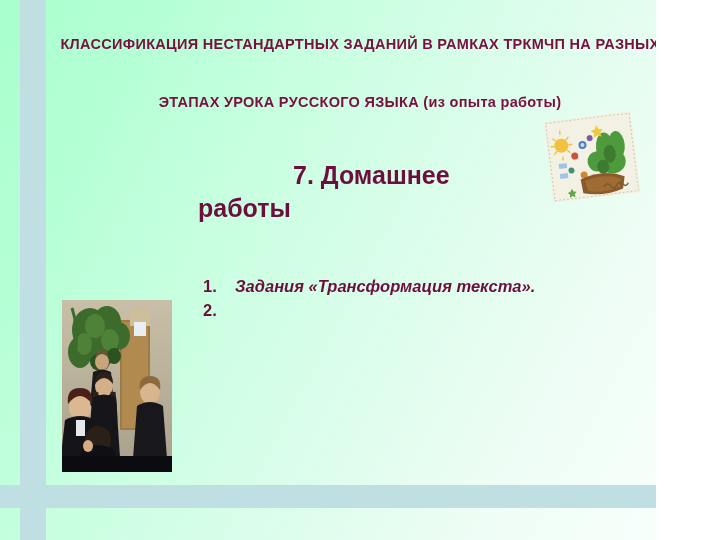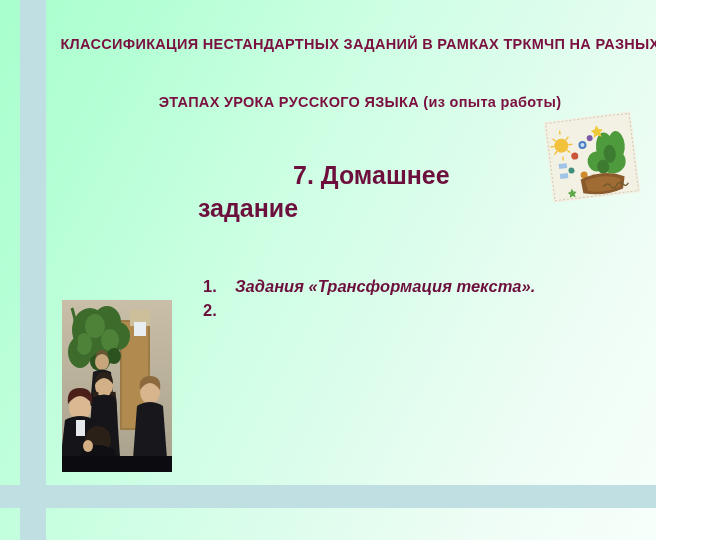--- a/index.html
+++ b/index.html
@@ -121,21 +121,21 @@
   <div class="bar-v"></div>
   <div class="bar-h"></div>
 
   <div class="title">
     <span class="line1">КЛАССИФИКАЦИЯ  НЕСТАНДАРТНЫХ  ЗАДАНИЙ В  РАМКАХ  ТРКМЧП  НА   РАЗНЫХ</span>
     <span class="line2"><span>ЭТАПАХ  УРОКА РУССКОГО  ЯЗЫКА </span><span class="sub">(из опыта работы)</span></span>
   </div>
 
   <div class="heading">
     <div class="indent">7. Домашнее</div>
-    <div>задание</div>
+    <div>работы</div>
   </div>
 
   <div class="task-list">
     <div class="task-row">
       <span class="task-num">1.</span>
       <span class="task-text">Задания «Трансформация текста».</span>
     </div>
     <div class="task-row">
       <span class="task-num">2.</span>
     </div>

